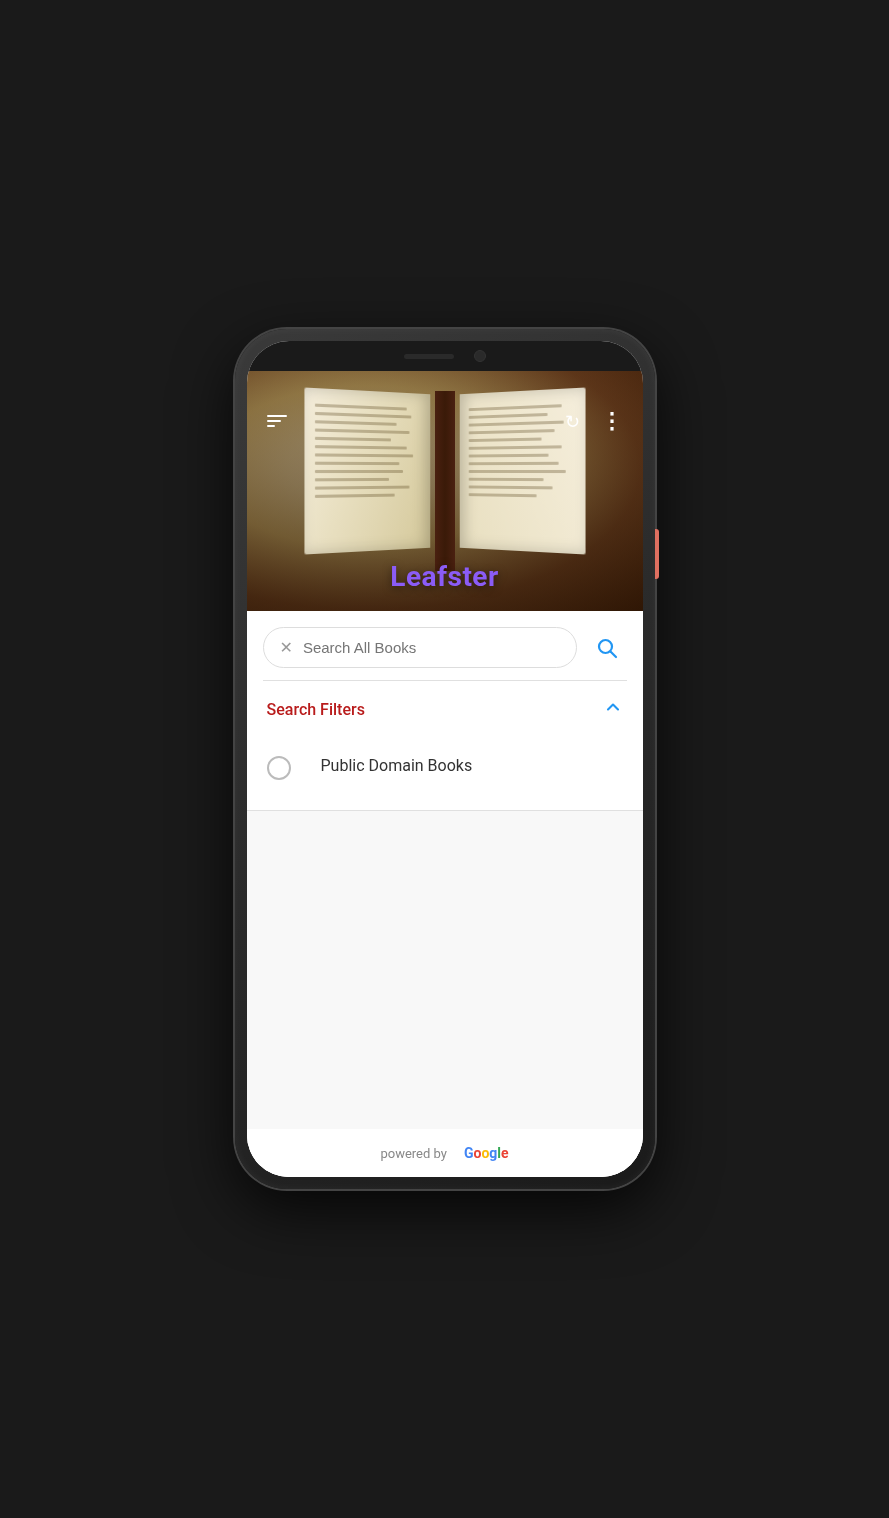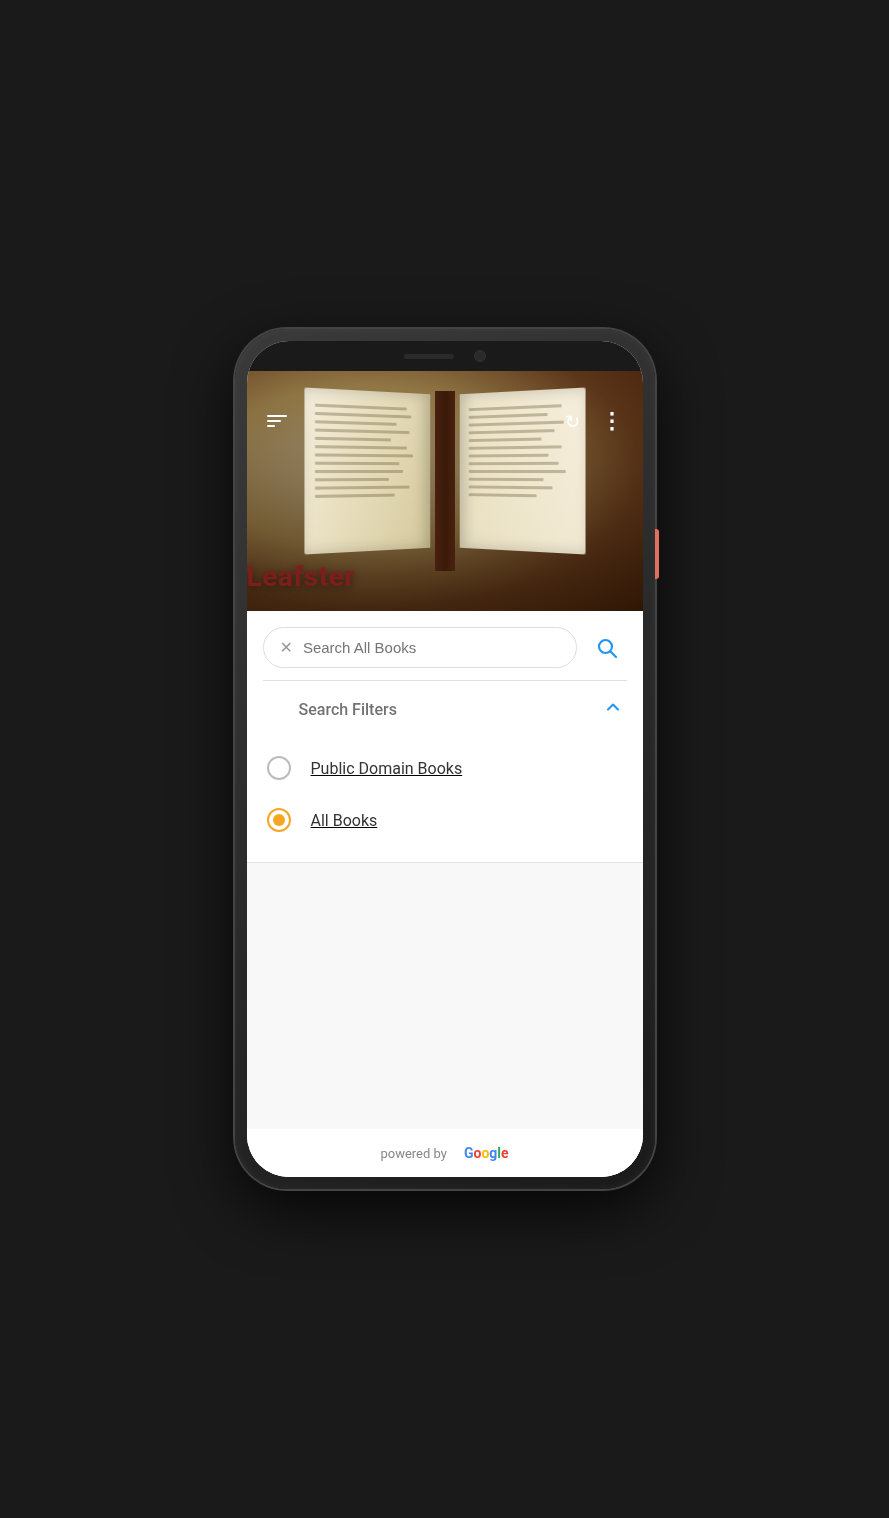--- a/index.html
+++ b/index.html
@@ -185,21 +185,22 @@
       justify-content: space-between;
       align-items: center;
       z-index: 5;
     }
 
     .hero-title {
       position: absolute;
       bottom: 18px;
       left: 0;
       right: 0;
-      color: #7f1d1d;
+      text-align: center;
+      color: #8b5cf6;
       font-size: 28px;
       font-weight: 700;
       text-shadow: 0 2px 8px rgba(0,0,0,0.5);
       letter-spacing: 0.5px;
     }
 
     .icon-btn {
       width: 36px;
       height: 36px;
       display: flex;
@@ -288,43 +289,41 @@
     
     .filters-header {
       display: flex;
       justify-content: space-between;
       align-items: center;
       padding: 16px 20px;
       cursor: pointer;
     }
 
     .filters-title {
-      color: #737373;
+      color: #b91c1c;
       font-size: 16px;
       font-weight: 500;
-      margin-left: 32px;
     }
 
     .chevron-up {
       color: #2196F3;
       font-size: 20px;
     }
 
     
     .radio-options {
       padding: 4px 0 16px;
     }
 
     .radio-option {
       display: flex;
-      align-items: center;
+      align-items: flex-start;
       padding: 14px 20px;
-      gap: 20px;
+      gap: 30px;
       cursor: pointer;
-      text-decoration: underline;
     }
 
     .radio-circle {
       width: 24px;
       height: 24px;
       border-radius: 50%;
       border: 2px solid #bbb;
       display: flex;
       align-items: center;
       justify-content: center;
@@ -512,24 +511,20 @@
       </div>
 
       <div class="radio-options">
 
         <div class="radio-option">
           <div class="radio-circle"></div>
           <span class="radio-label">Public Domain Books</span>
         </div>
 
 
-        <div class="radio-option">
-          <div class="radio-circle selected"></div>
-          <span class="radio-label">All Books</span>
-        </div>
 
       </div>
 
       <div class="section-divider"></div>
 
       <div class="empty-area"></div>
 
       <div class="powered-by">
         <span>powered by</span>
         <span class="google-logo">

